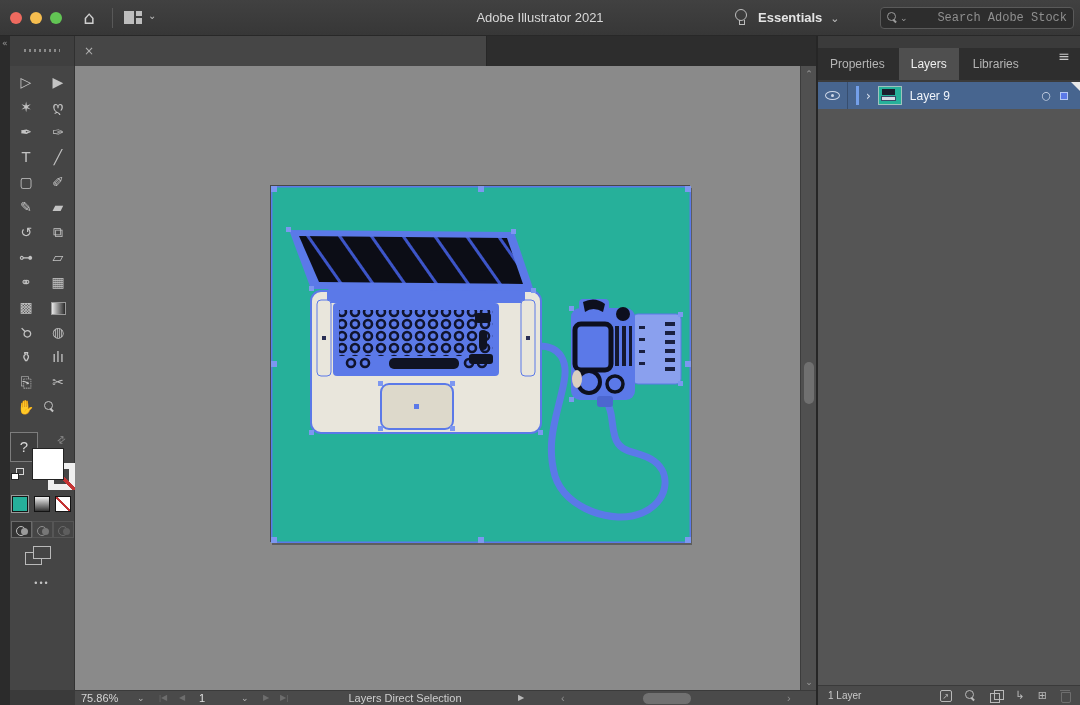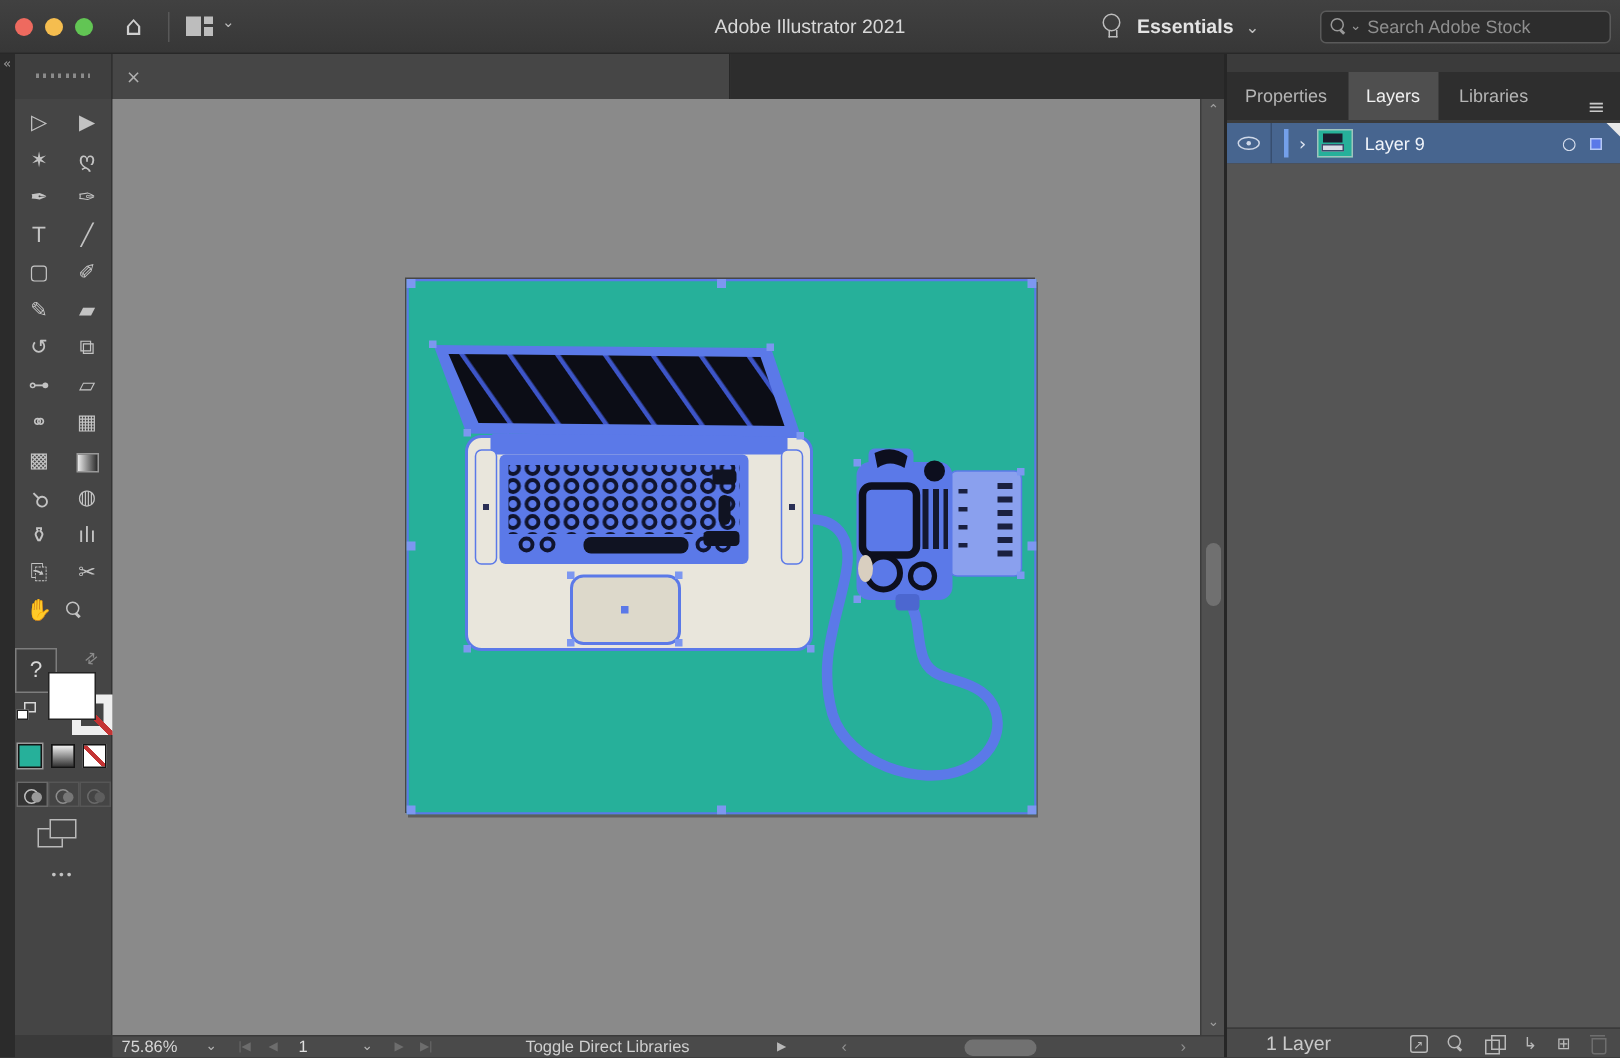--- a/index.html
+++ b/index.html
@@ -38,21 +38,21 @@
     background:#2d2d2d; border:1px solid #5a5a5a; border-radius:4px;
     display:flex; align-items:center; padding:0 6px; }
   .g-mag { position:relative; width:12px; height:12px; flex:0 0 auto; }
   .g-mag::before { content:""; position:absolute; left:0; top:0; width:7px; height:7px;
     border:1.5px solid currentColor; border-radius:50%; }
   .g-mag::after { content:""; position:absolute; left:7px; top:7px; width:4px; height:1.5px;
     background:currentColor; transform:rotate(45deg); transform-origin:0 0; }
   .searchbox .g-mag { color:#9a9a9a; }
   .searchbox .chev { font-size:9px; color:#9a9a9a; margin:0 4px 0 1px; }
   .searchbox input { flex:1; background:transparent; border:none; outline:none;
-    font-family:Liberation Sans, sans-serif; font-size:12px; color:#ddd; min-width:0; }
+    font-family:Liberation Mono, monospace; font-size:12px; color:#ddd; min-width:0;text-align:right; }
   .searchbox input::placeholder { color:#8f8f8f; }
 
   
   .docstrip { position:absolute; left:75px; top:36px; width:741px; height:30px; background:#2d2d2d; }
   .doc-tab { position:absolute; left:0; top:0; width:412px; height:30px; background:#464646;
     border-right:1px solid #272727; display:flex; align-items:center; }
   .doc-tab .close { width:28px; text-align:center; font-size:12px; color:#b0b0b0; }
   .doc-tab .label { font-size:11.5px; color:#cdcdcd; white-space:nowrap; }
 
   
@@ -130,21 +130,21 @@
   .sb-menu { left:443px; font-size:8px; color:#b9b9b9; }
   .hs-left { left:486px; font-size:11px; color:#909090; }
   .hs-right { left:712px; font-size:11px; color:#909090; }
   .hthumb { position:absolute; left:568px; top:2px; width:48px; height:11px;
     background:#717171; border-radius:6px; }
 
   
   .vgap { position:absolute; left:816px; top:36px; width:2px; height:669px; background:#262626; }
   .rightpanel { position:absolute; left:818px; top:36px; width:262px; height:669px; background:#3b3b3b; }
   .ptabs { position:absolute; left:0; top:12px; right:0; height:32px; background:#2e2e2e;
-    display:flex; align-items:flex-end; font-size:12px; }
+    display:flex; align-items:flex-start; font-size:12px; }
   .ptab { padding:0 12px; color:#b5b5b5; height:32px; line-height:32px; }
   .ptab.active { background:#4f4f4f; color:#f0f0f0; margin:0 2px; }
   .ptabs .spacer { flex:1; }
   .pmenu { color:#c9c9c9; font-size:14px; padding-right:10px; }
   .layerrow { position:absolute; left:0; top:46px; right:0; height:27px; background:#47658f;
     display:flex; align-items:center; }
   .layerrow::after { content:""; position:absolute; right:0; top:0;
     border-top:9px solid #e9e9e9; border-left:9px solid transparent; }
   .eyecell { width:30px; height:27px; display:flex; align-items:center; justify-content:center;
     border-right:1px solid rgba(0,0,0,.22); }
@@ -157,21 +157,21 @@
     border:1px solid #9fc3bd; }
   .lthumb i { position:absolute; }
   .lthumb .lid { left:3px; top:2px; width:13px; height:6px; background:#1b1e2e; }
   .lthumb .base { left:2px; top:9px; width:15px; height:5px; background:#d8dce6; border:1px solid #3c4a6b; }
   .lname { margin-left:8px; font-size:12px; color:#f0f4fa; flex:1; }
   .ltarget { font-size:11px; color:#d7dfee; margin-right:9px; }
   .lselsq { width:8px; height:8px; background:#5b79e8; border:1px solid #b5c8f5; margin-right:12px; }
   .panelbody { position:absolute; left:0; top:73px; right:0; bottom:20px; background:#555; }
   .panelbottom { position:absolute; left:0; bottom:0; right:0; height:20px; background:#4a4a4a;
     border-top:1px solid #3a3a3a; display:flex; align-items:center; }
-  .pb-count { font-size:13px; color:#c9c9c9; margin-left:26px; }
+  .pb-count { font-size:10px; color:#c9c9c9; margin-left:10px; }
   .panelbottom .spacer { flex:1; }
   .pbicons { display:flex; gap:13px; margin-right:10px; align-items:center; color:#b9b9b9; }
   .pbi { font-size:11px; font-family:"DejaVu Sans",sans-serif; line-height:12px; }
   .pbi.boxed { border:1px solid #b9b9b9; border-radius:2px; width:12px; height:12px;
     font-size:8px; text-align:center; line-height:11px; }
   .pbi.g-mag { width:12px; height:12px; }
   .g-dblsq { position:relative; width:13px; height:12px; }
   .g-dblsq::before { content:""; position:absolute; left:0; top:3px; width:8px; height:8px;
     border:1px solid currentColor; background:#4a4a4a; }
   .g-dblsq::after { content:""; position:absolute; left:4px; top:0; width:8px; height:8px;
@@ -390,21 +390,21 @@
 
   <div class="statusbar">
     <span class="it sb-zoom">75.86%</span>
     <span class="it sb-zoomchev icon">⌄</span>
     <span class="it sb-first sb-dim">|◀</span>
     <span class="it sb-prev sb-dim">◀</span>
     <span class="it sb-num">1</span>
     <span class="it sb-numchev icon">⌄</span>
     <span class="it sb-next sb-dim">▶</span>
     <span class="it sb-last sb-dim">▶|</span>
-    <span class="it sb-tray">Toggle Direct Libraries</span>
+    <span class="it sb-tray">Layers Direct Selection</span>
     <span class="it sb-menu">▶</span>
     <span class="it hs-left">‹</span>
     <span class="hthumb"></span>
     <span class="it hs-right">›</span>
   </div>
 
   <div class="vgap"></div>
   <div class="rightpanel">
     <div class="ptabs">
       <span class="ptab">Properties</span>

